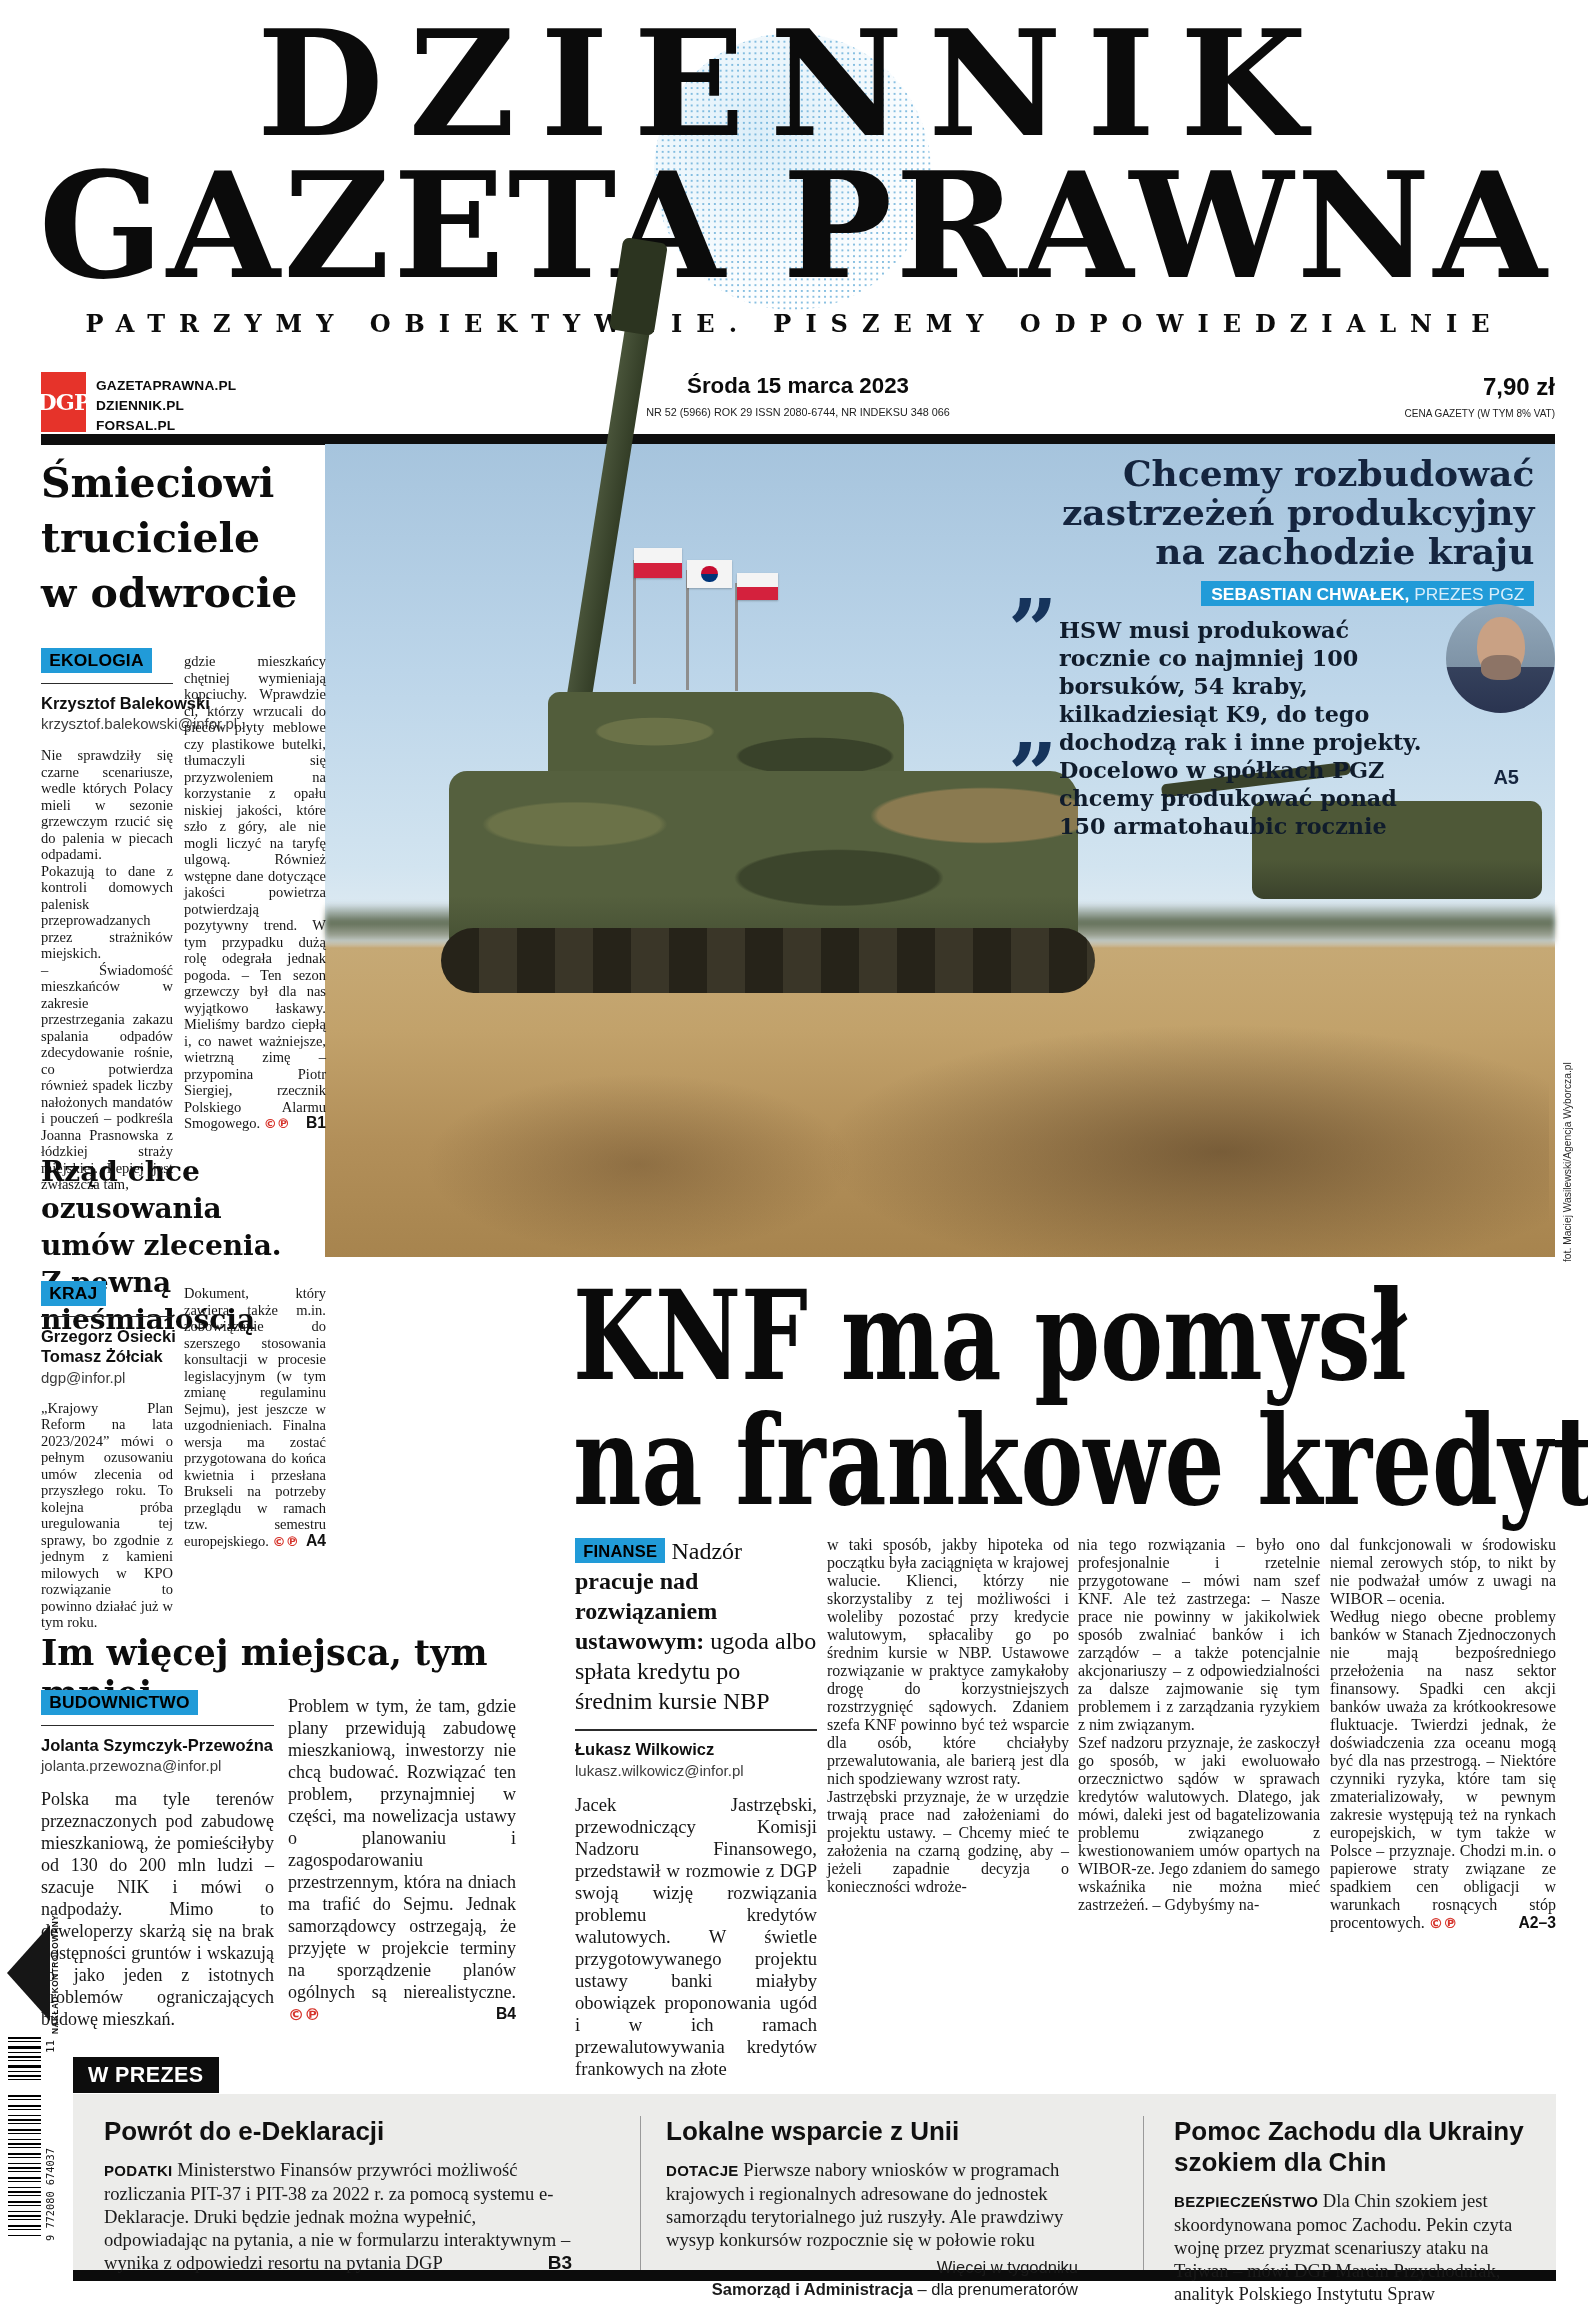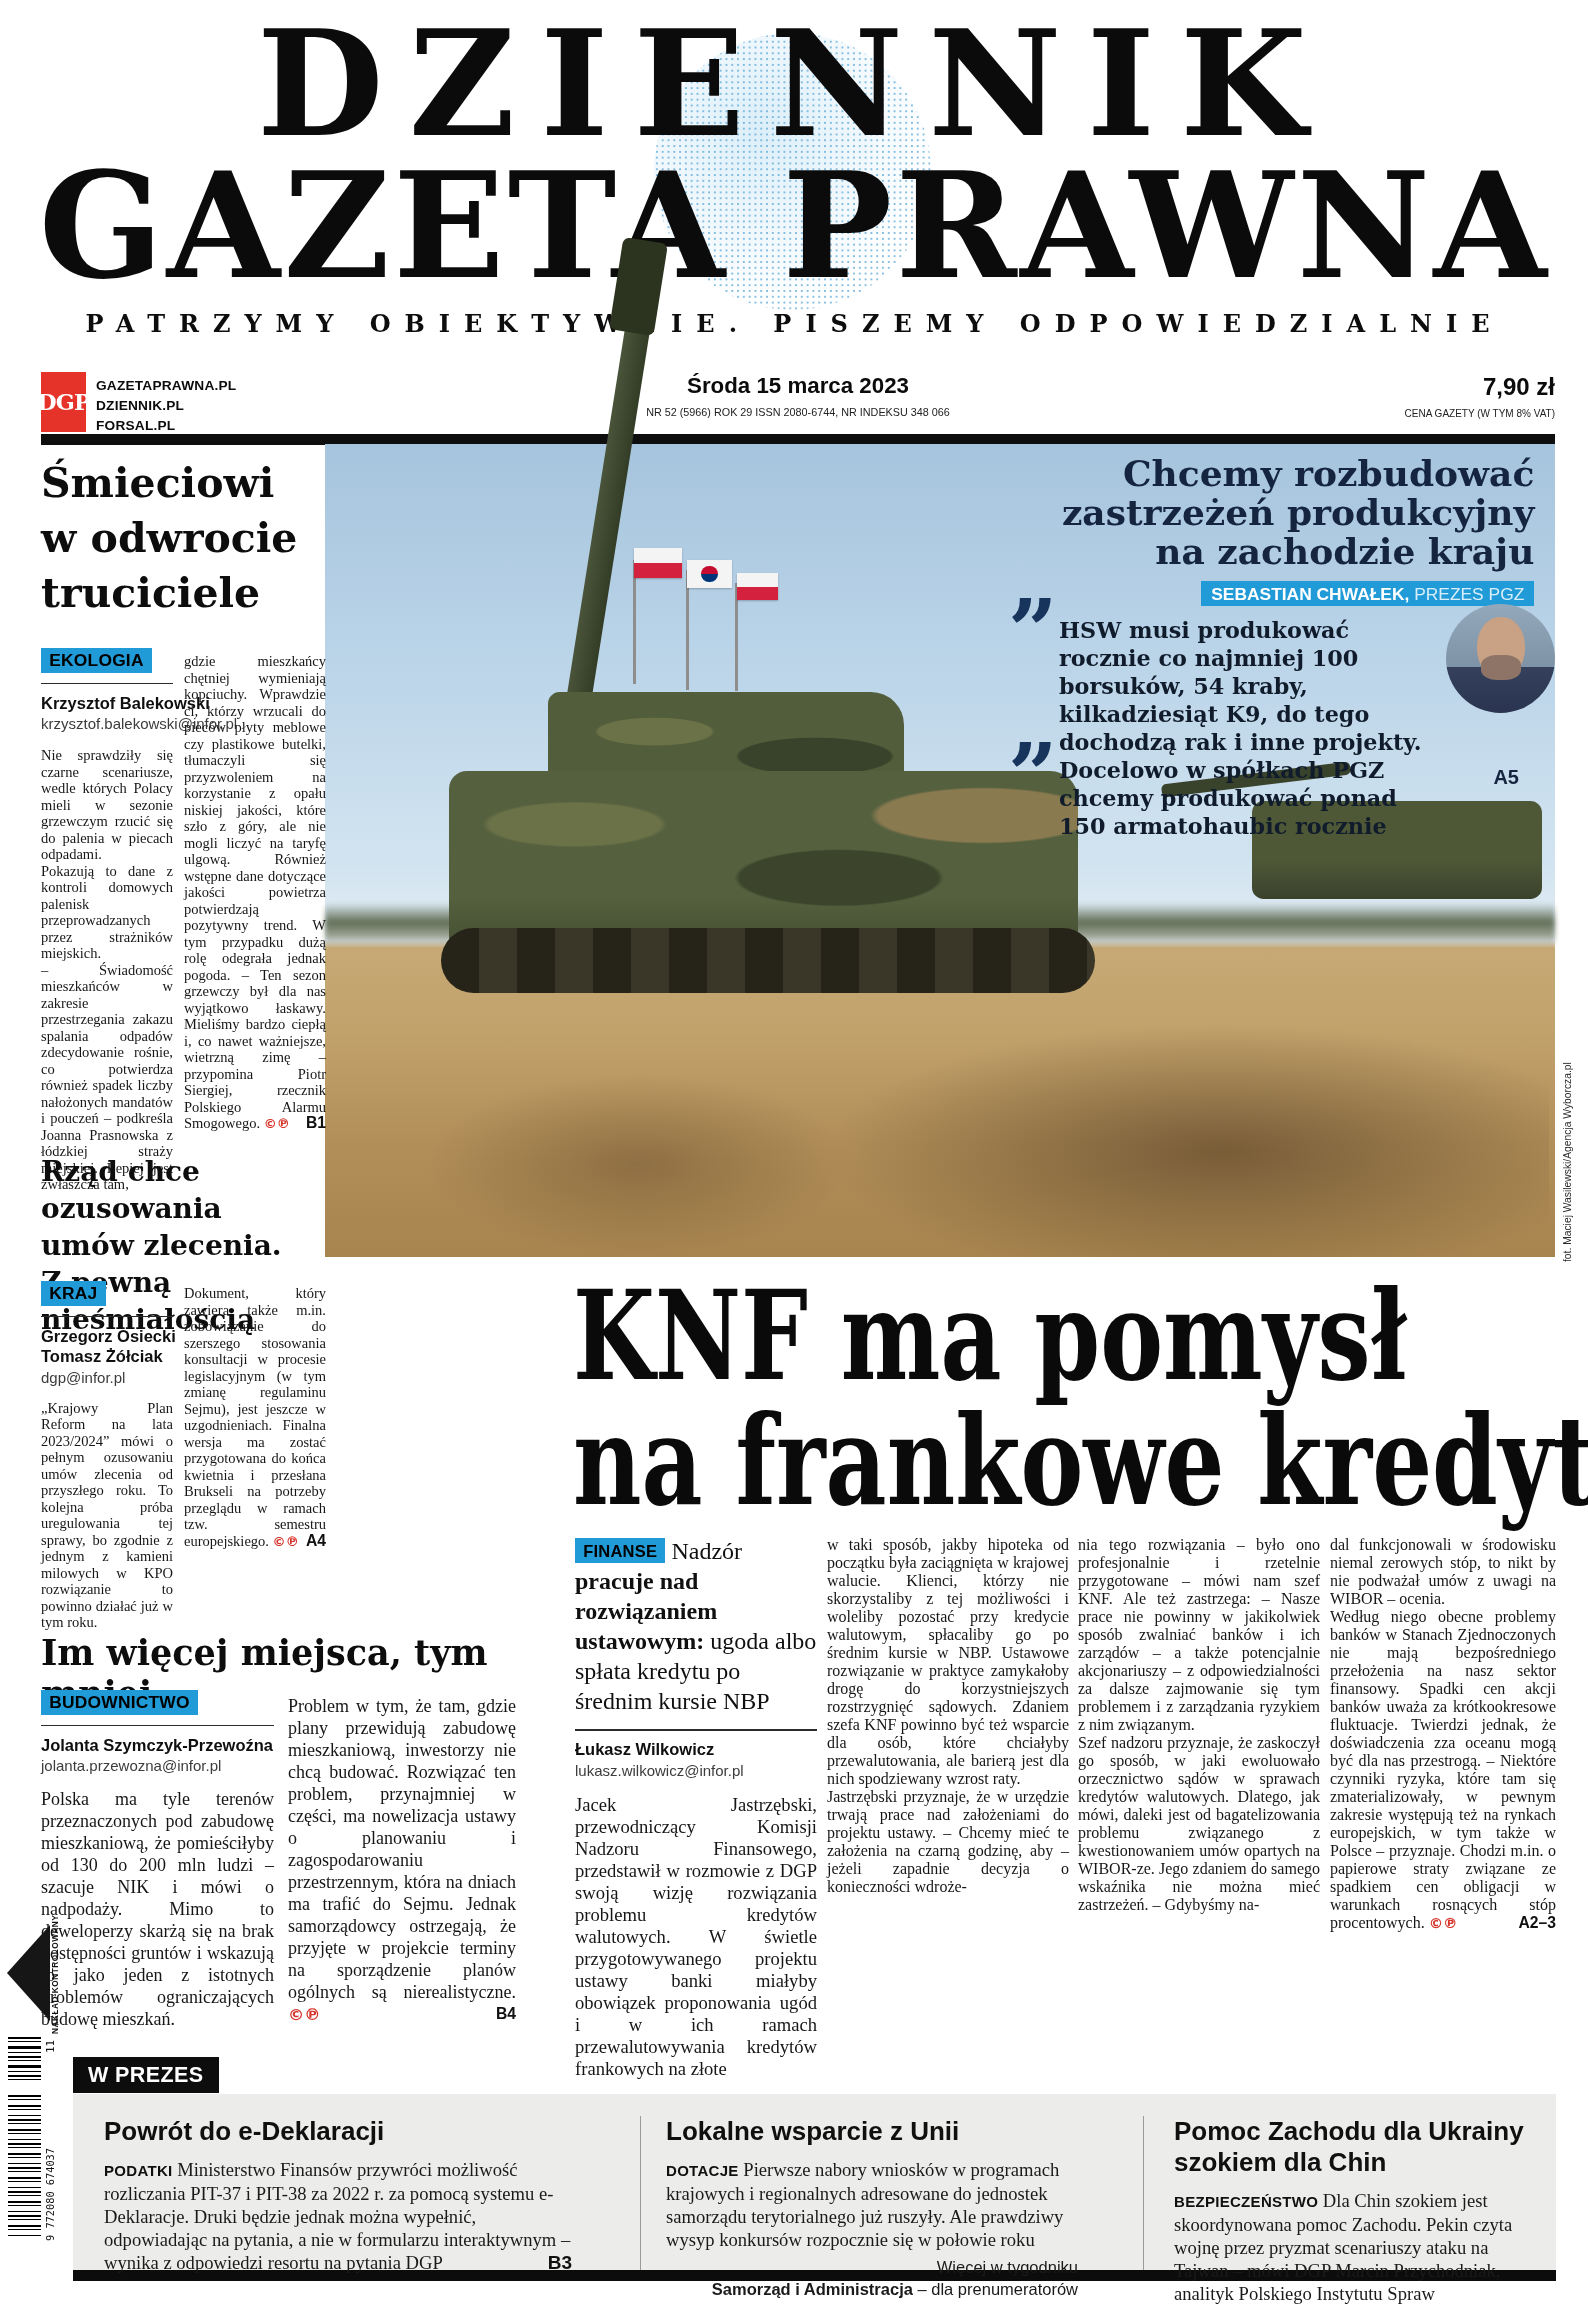--- a/index.html
+++ b/index.html
@@ -246,22 +246,22 @@
     </div>
     <div class="quote q2">
       <span class="qmark">”</span>
       <span class="q-ref">A5</span>
     </div>
   </div>
   <div class="photo-credit">fot. Maciej Wasilewski/Agencja Wyborcza.pl</div>
 
   <div class="headline smog-head">
     <div>Śmieciowi</div>
+    <div>truciciele</div>
     <div>w odwrocie</div>
-    <div>truciciele</div>
   </div>
   <div class="smog-left">
     <span class="tag-chip">EKOLOGIA</span>
     <div class="rule-under"></div>
     <div class="byline">Krzysztof Balekowski</div>
     <div class="bymail">krzysztof.balekowski@infor.pl</div>
     <div class="colbody">Nie sprawdziły się czarne scenariusze, wedle których Polacy mieli w sezonie grzewczym rzucić się do palenia w piecach odpadami.
 Pokazują to dane z kontroli domowych palenisk przeprowadzanych przez strażników miejskich.
 – Świadomość mieszkańców w zakresie przestrzegania zakazu spalania odpadów zdecydowanie rośnie, co potwierdza również spadek liczby nałożonych mandatów i pouczeń – podkreśla Joanna Prasnowska z łódzkiej straży miejskiej. Lepiej jest zwłaszcza tam,</div>
   </div>

